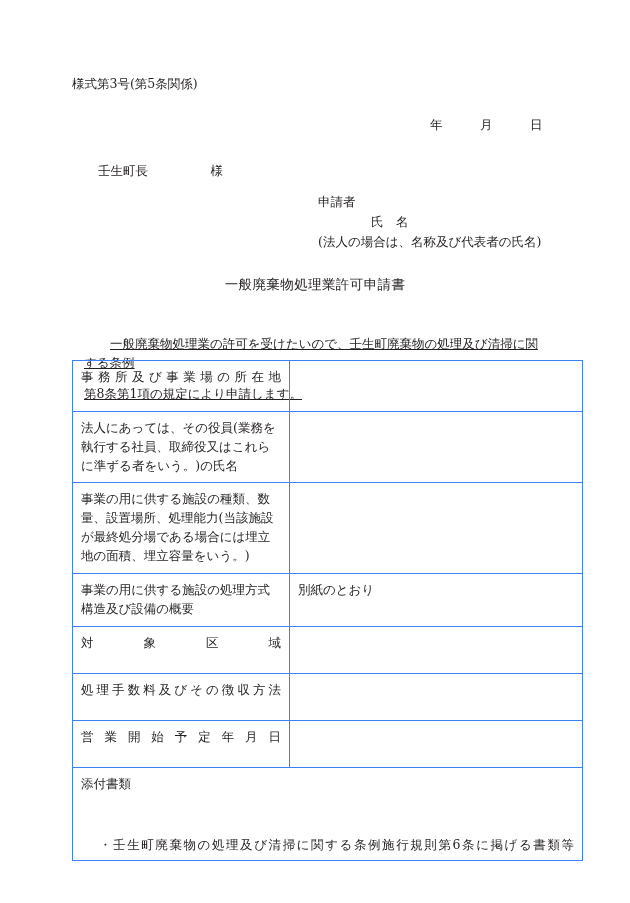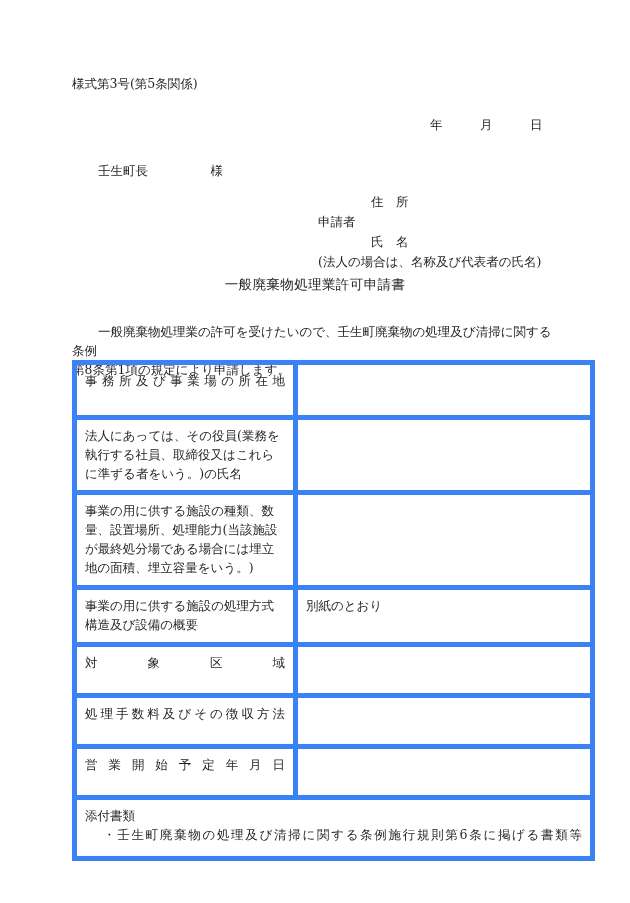--- a/index.html
+++ b/index.html
@@ -77,35 +77,35 @@
 
   
   .lead {
     position: absolute;
     left: 72px;
     top: 322px;
     width: 486px;
     font-size: 12.5px;
     line-height: 19px;
   }
-  .lead p { margin: 0; }
+  .lead p { margin: 12px; text-decoration: underline; }
   .lead .l1 { text-indent: 26px; }
 
   
   .form-table {
     position: absolute;
     left: 72px;
     top: 360px;
     width: 478px;
     border-collapse: collapse;
     table-layout: fixed;
     font-size: 12.5px;
   }
   .form-table td {
-    border: 5px solid #3b82f6;
+    border: 1px solid #3b82f6;
     padding: 6px 8px 6px 8px;
     vertical-align: top;
     line-height: 19px;
   }
   .form-table td.label { width: 200px; }
   .form-table td.value { width: 276px; }
 
   
   .spread {
     display: block;
@@ -117,35 +117,35 @@
   .wrap { display: block; }
 
   .attach-cell { padding: 7px 8px 10px 8px; }
   .attach-title { display: block; }
   .attach-item {
     display: block;
     padding-left: 18px;
     text-align: justify;
     text-align-last: justify;
     text-justify: inter-character;
+    margin-top: 42px;
   }
 </style>
 </head>
 <body>
 
 <div class="page">
 
   <div class="form-no">様式第3号(第5条関係)</div>
 
   <div class="date-line">年　　　月　　　日</div>
 
   <div class="addressee">壬生町長　　　　　様</div>
 
   <div class="applicant">
-    <span class="ln indent">住　所</span>
     <span class="ln">申請者</span>
     <span class="ln indent">氏　名</span>
     <span class="ln">(法人の場合は、名称及び代表者の氏名)</span>
   </div>
 
   <div class="doc-title">一般廃棄物処理業許可申請書</div>
 
   <div class="lead">
     <p class="l1">一般廃棄物処理業の許可を受けたいので、壬生町廃棄物の処理及び清掃に関する条例</p>
     <p class="l2">第8条第1項の規定により申請します。</p>

